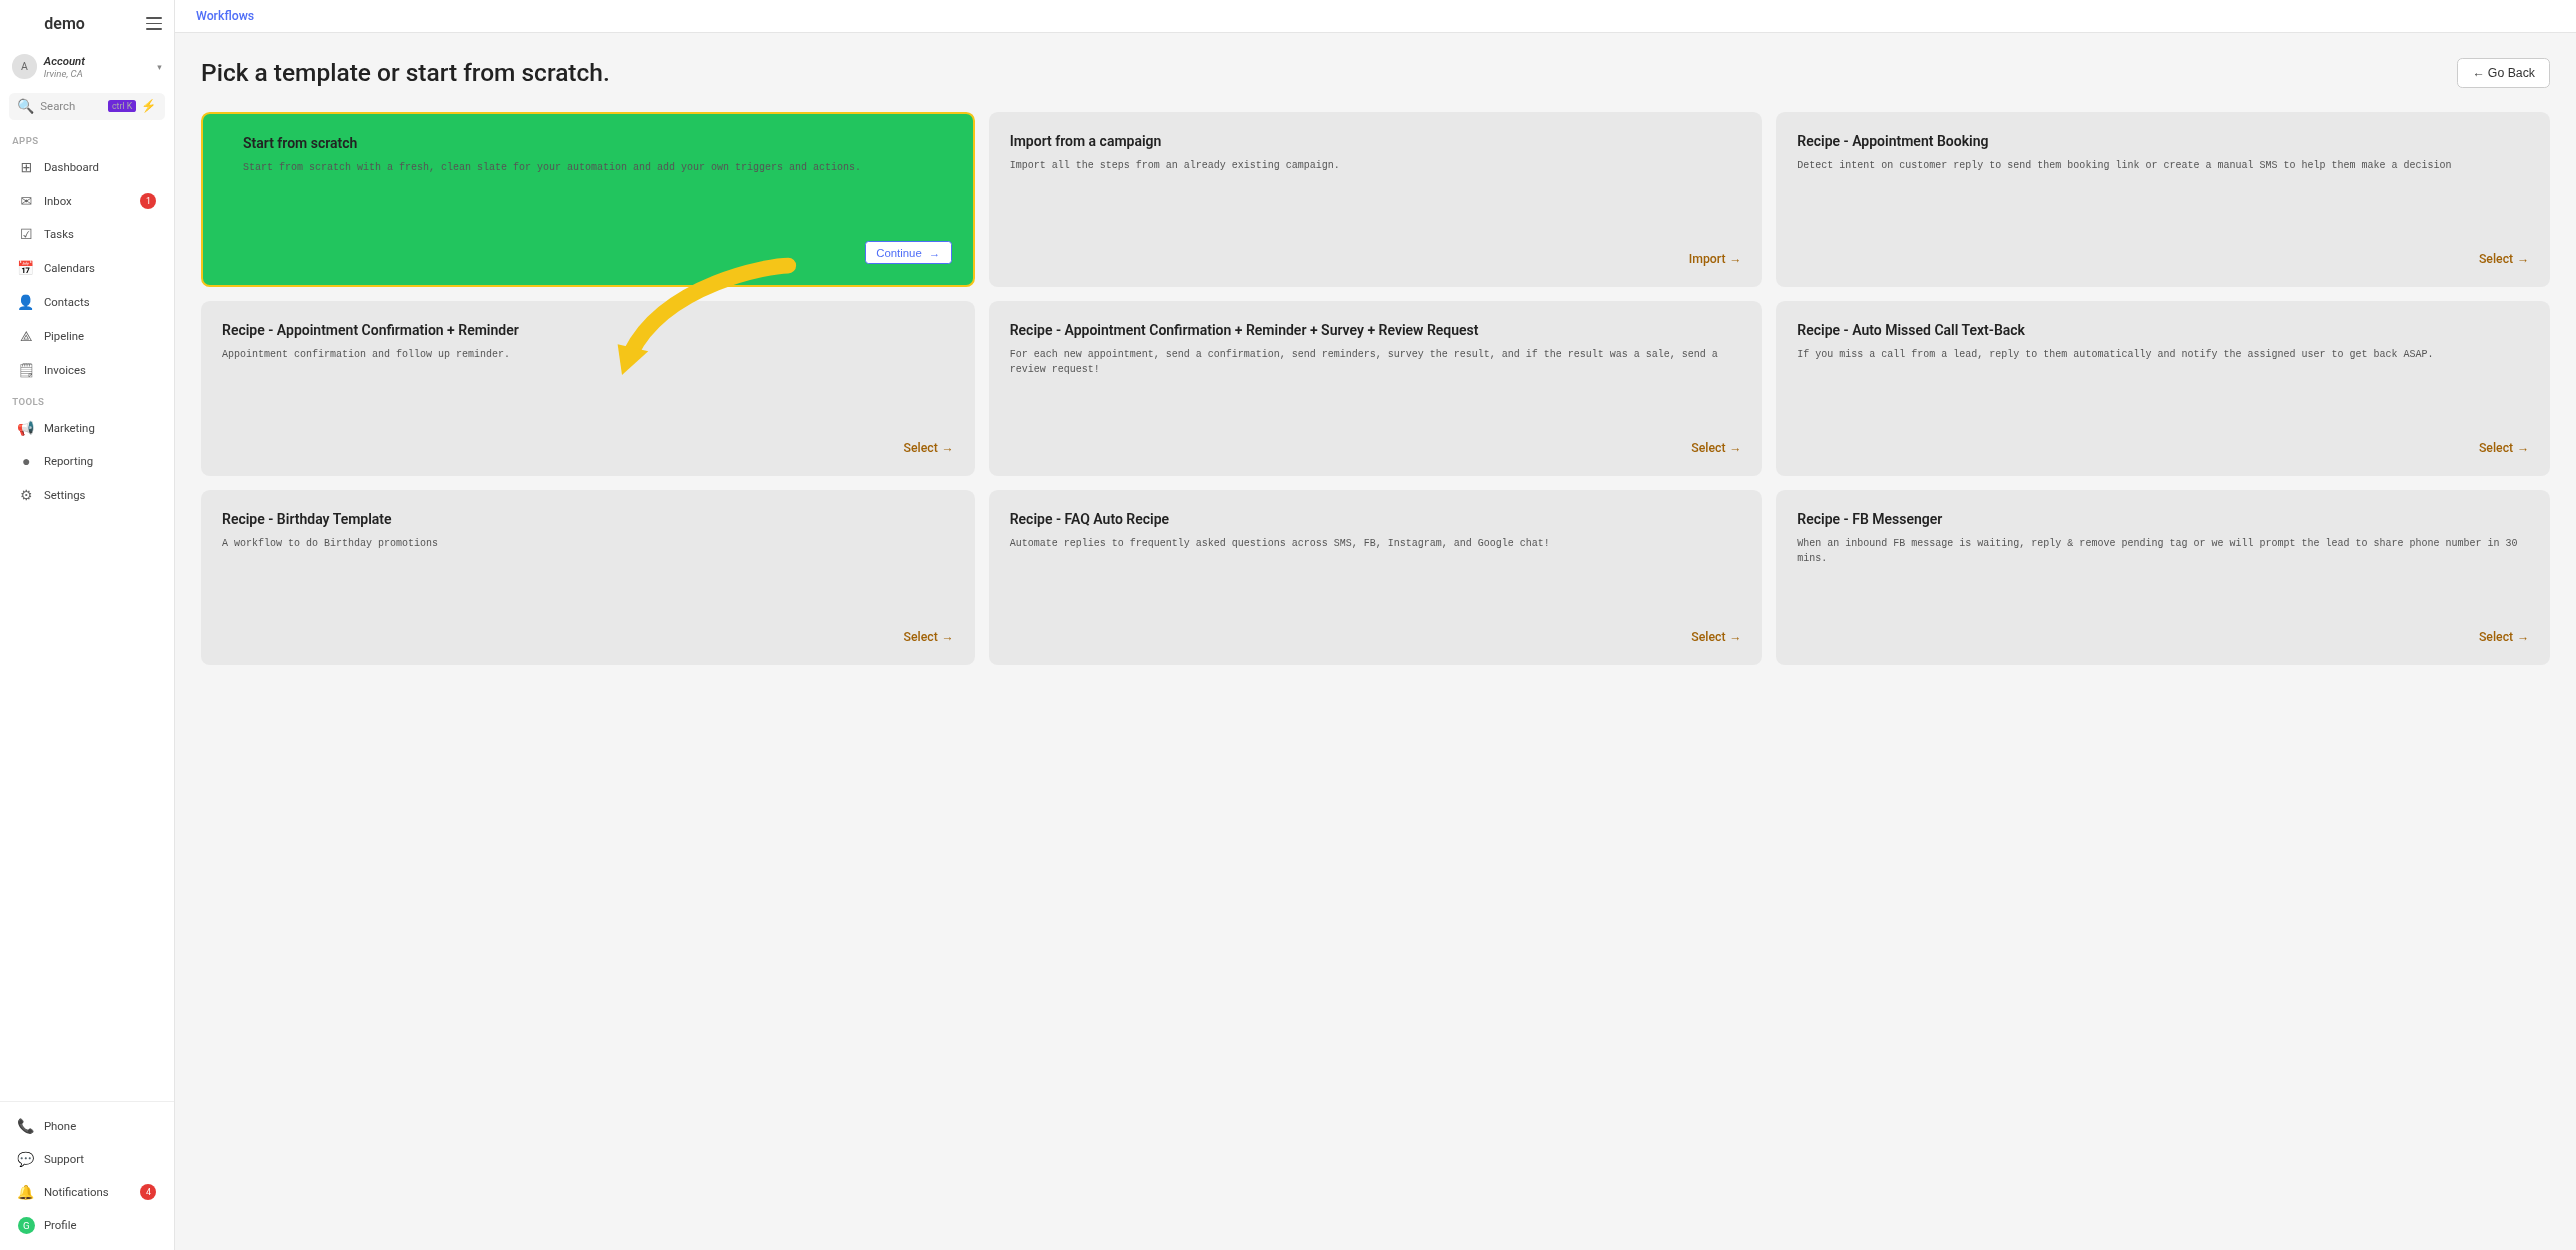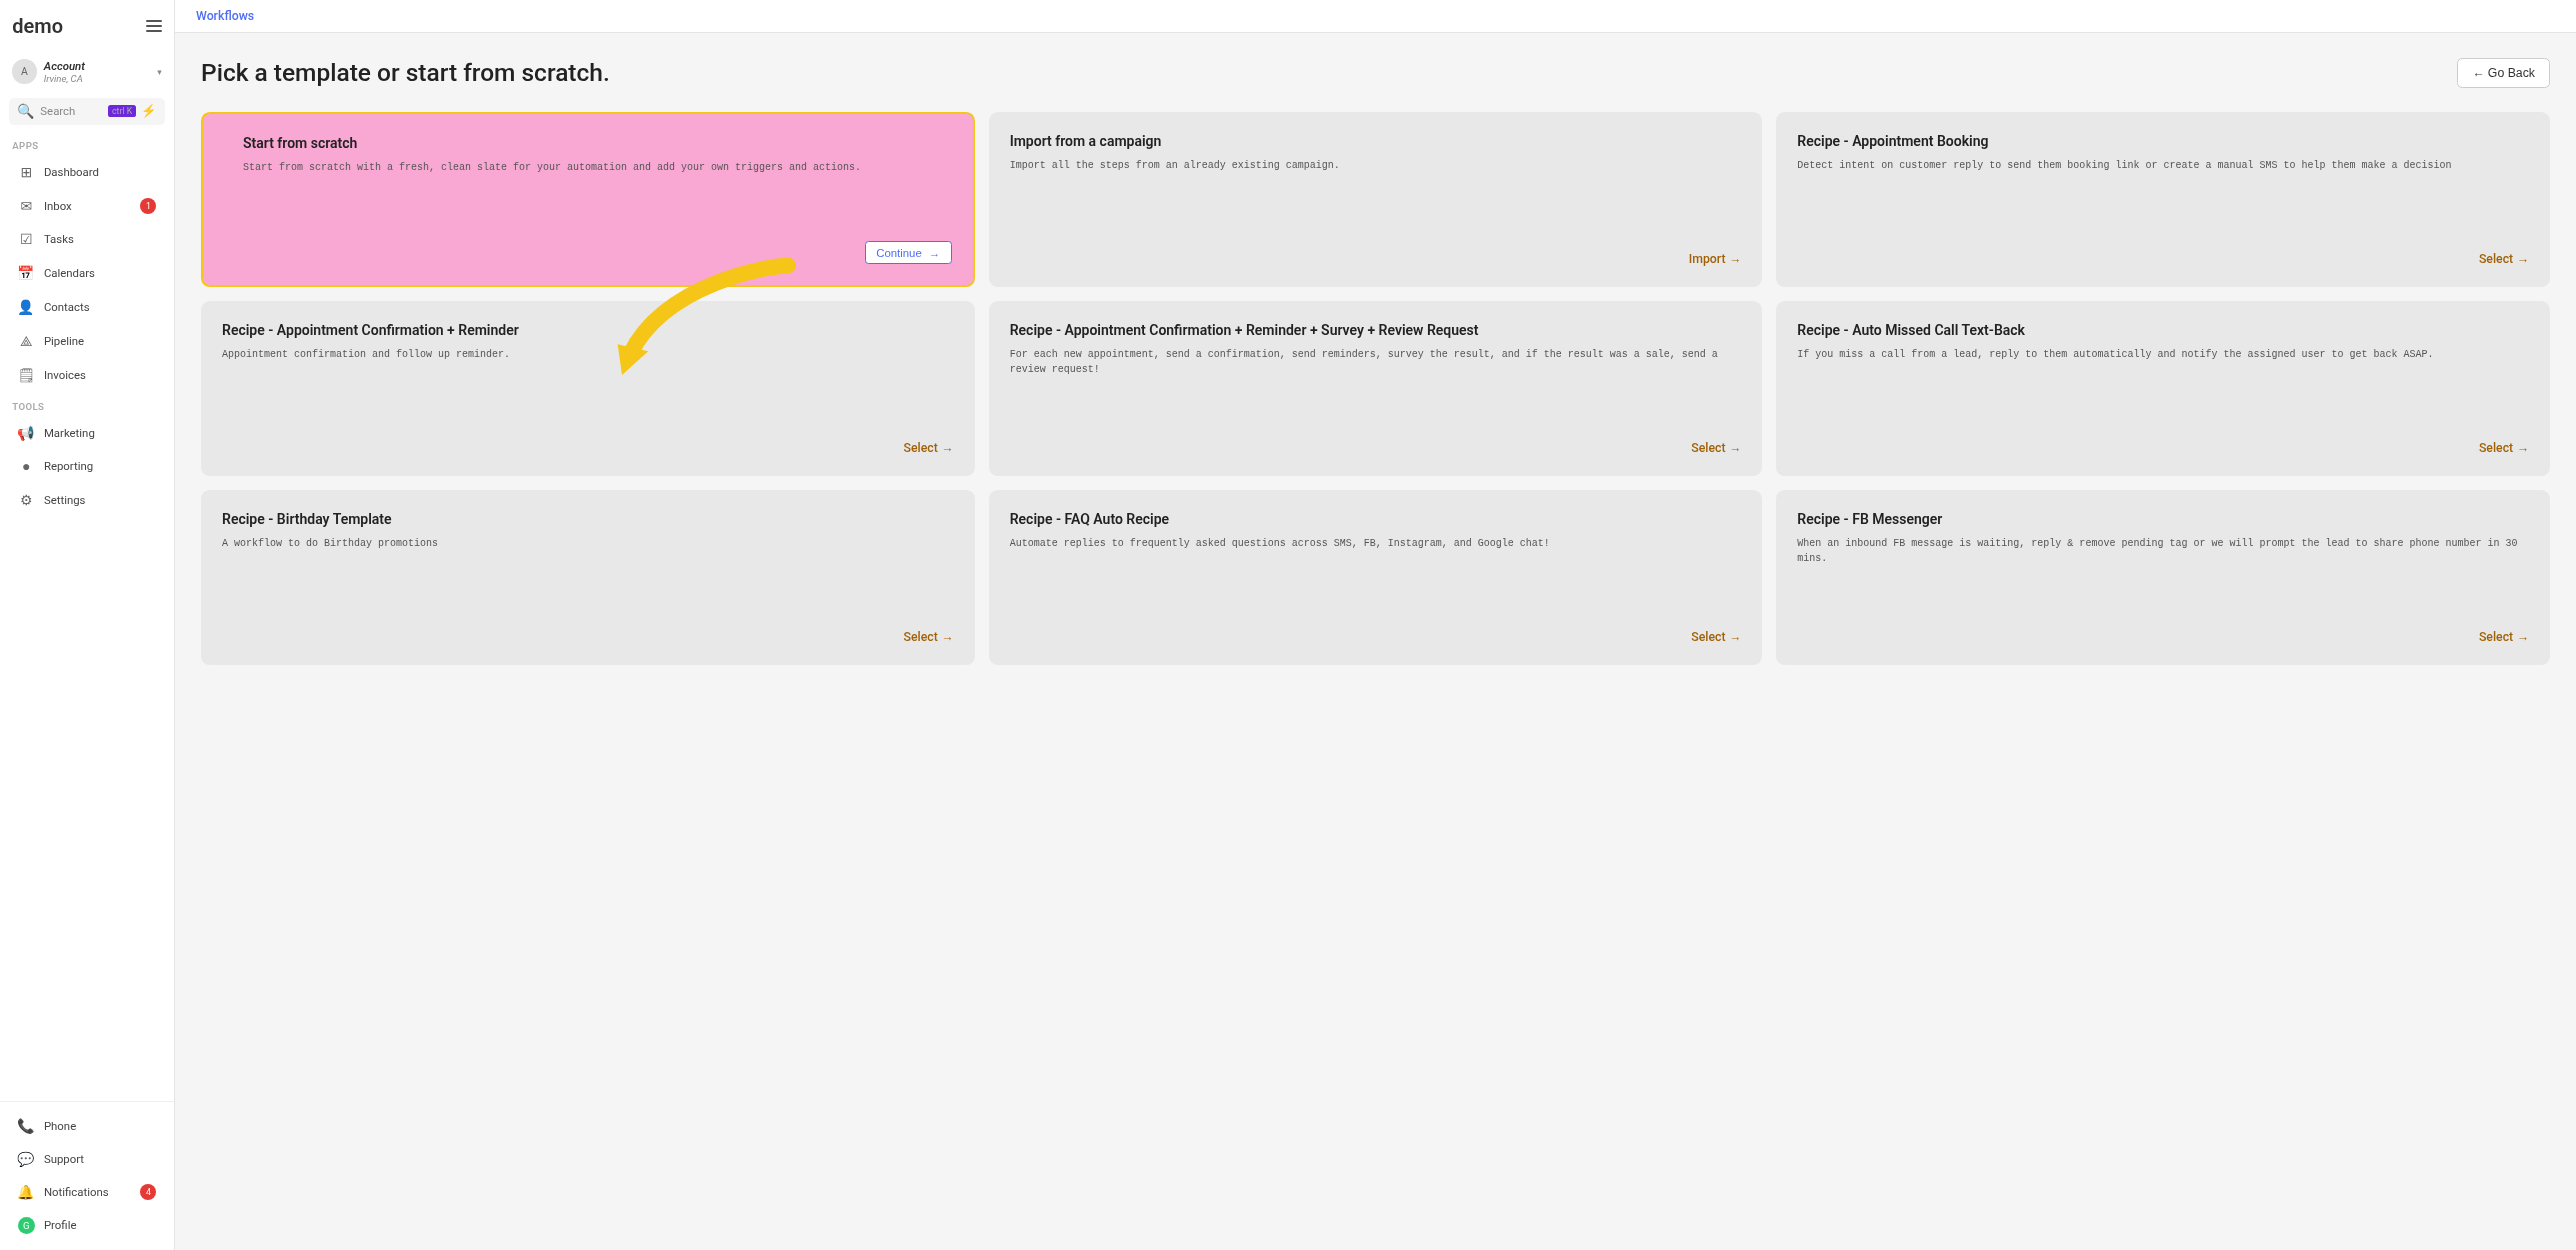--- a/index.html
+++ b/index.html
@@ -17,23 +17,24 @@
       height: 100vh;
       overflow-y: auto;
     }
     .sidebar-header {
       display: flex;
       align-items: center;
       justify-content: space-between;
       padding: 14px 12.3px;
     }
     .logo-text {
-      font-size: 20px;
+      font-size: 16px;
       font-weight: 600;
       color: #333;
+      margin-left: 32px;
     }
     .hamburger-icon {
       cursor: pointer;
       display: flex;
       flex-direction: column;
       gap: 3.5px;
     }
     .hamburger-icon span {
       display: block;
       width: 16px;
@@ -194,21 +195,21 @@
       background: #e8e8e8;
       border-radius: 8.8px;
       padding: 21px;
       display: flex;
       flex-direction: column;
       min-height: 175px;
       cursor: pointer;
       position: relative;
     }
     .template-card.highlighted {
-      background: #f9a8d4;
+      background: #22c55e;
       border: 2.6px solid #f5c518;
       padding-left: 40px;
     }
     .template-card-title {
       font-size: 14px;
       font-weight: 600;
       color: #222;
       margin-bottom: 8.8px;
     }
     .template-card-desc {

